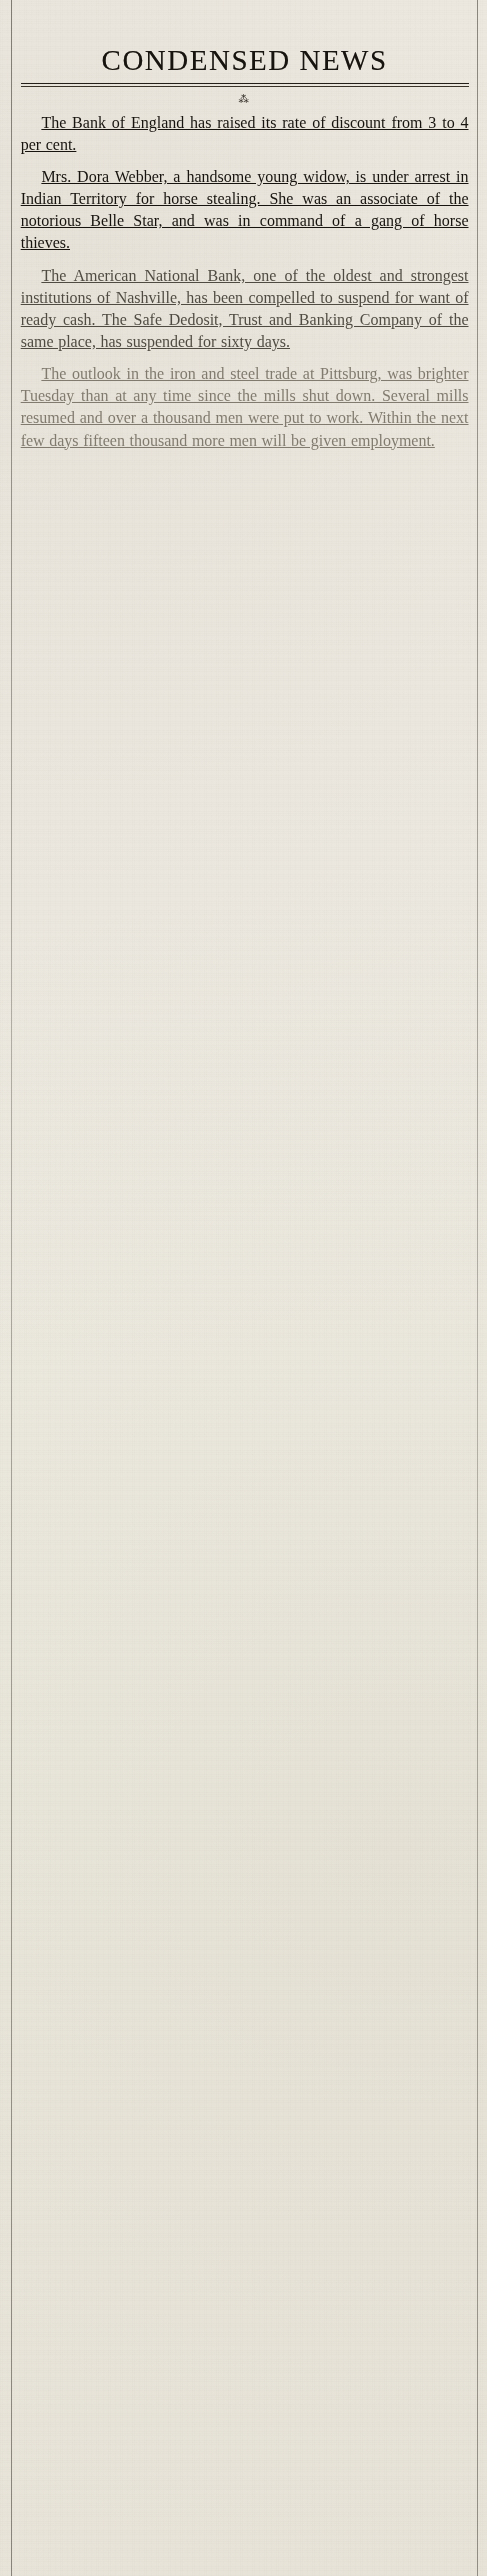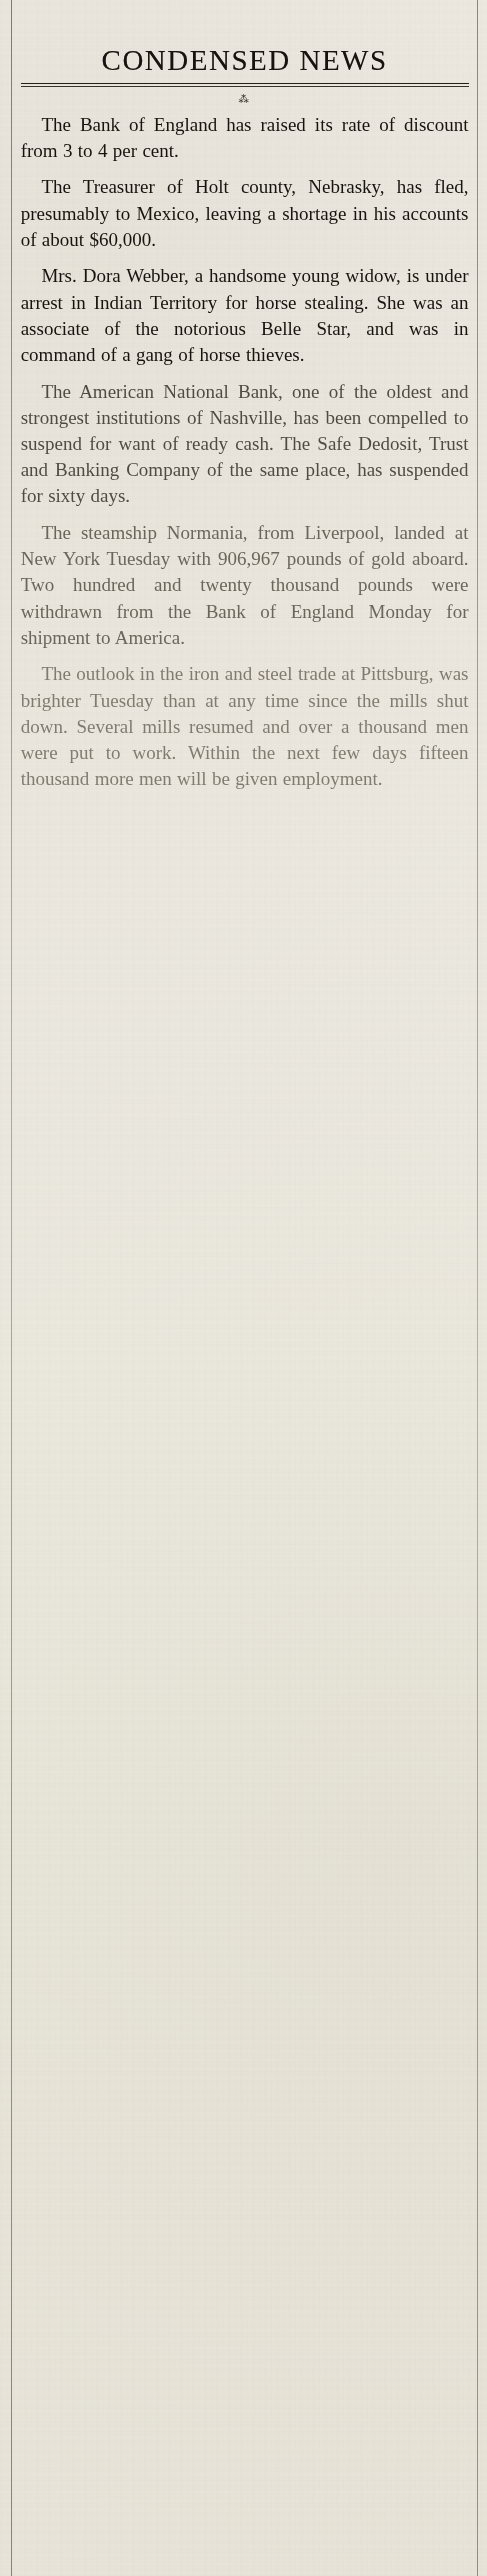--- a/index.html
+++ b/index.html
@@ -79,28 +79,29 @@
   }
   .dingbat {
     text-align: center;
     font-size: 10.3px;
     color: #2b2620;
     letter-spacing: 1.8px;
     line-height: 1;
     padding: 8.5px 0 6px 0;
   }
   .story {
-    font-size: 19px;
+    font-size: 16px;
     line-height: 1.38;
     text-align: justify;
     text-justify: inter-word;
     margin: 0 0 10.3px 0;
     text-indent: 20.7px;
     color: #17140f;
     word-spacing: 0.6px;
+    text-decoration: underline;
   }
   .story.faded {
     color: #3c372e;
     opacity: 0.88;
   }
   .story.faded2 {
     color: #4c463b;
     opacity: 0.80;
   }
   .story.faded3 {
@@ -119,22 +120,20 @@
   <div class="column-rule-left"></div>
   <div class="column-rule-right"></div>
 
   <div class="content">
     <div class="masthead">CONDENSED NEWS</div>
     <div class="rule-thick"></div>
     <div class="rule-thin"></div>
     <div class="dingbat">⁂</div>
 
     <p class="story">The Bank of England has raised its rate of discount from 3 to 4 per cent.</p>
-    <p class="story">The Treasurer of Holt county, Nebrasky, has fled, presumably to Mexico, leaving a shortage in his accounts of about $60,000.</p>
     <p class="story">Mrs. Dora Webber, a handsome young widow, is under arrest in Indian Territory for horse stealing. She was an associate of the notorious Belle Star, and was in command of a gang of horse thieves.</p>
     <p class="story faded">The American National Bank, one of the oldest and strongest institutions of Nashville, has been compelled to suspend for want of ready cash. The Safe Dedosit, Trust and Banking Company of the same place, has suspended for sixty days.</p>
-    <p class="story faded2">The steamship Normania, from Liverpool, landed at New York Tuesday with 906,967 pounds of gold aboard. Two hundred and twenty thousand pounds were withdrawn from the Bank of England Monday for shipment to America.</p>
     <p class="story faded3">The outlook in the iron and steel trade at Pittsburg, was brighter Tuesday than at any time since the mills shut down. Several mills resumed and over a thousand men were put to work. Within the next few days fifteen thousand more men will be given employment.</p>
 
     <div class="bottom-space"></div>
   </div>
 </div>
 
 
 </body></html>

